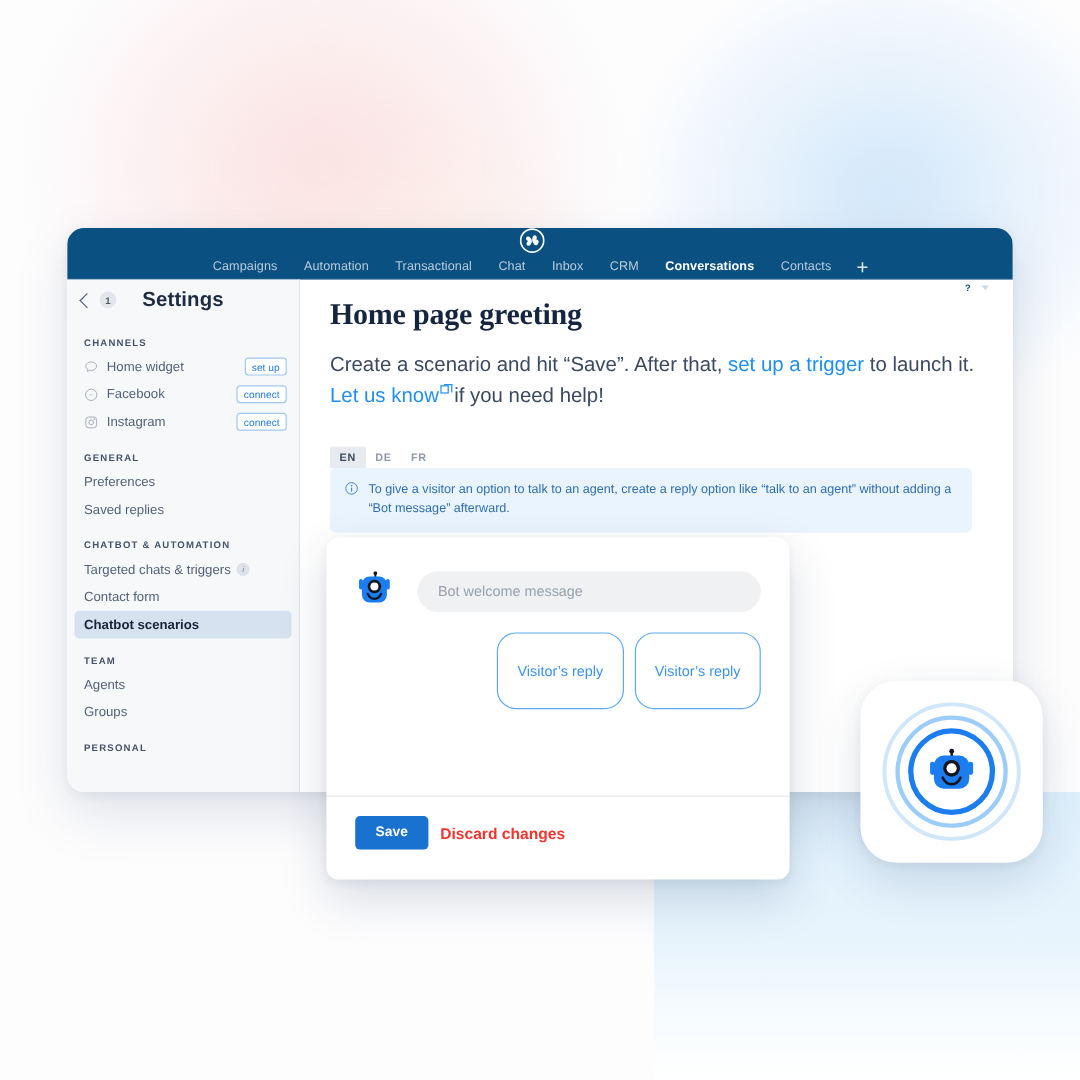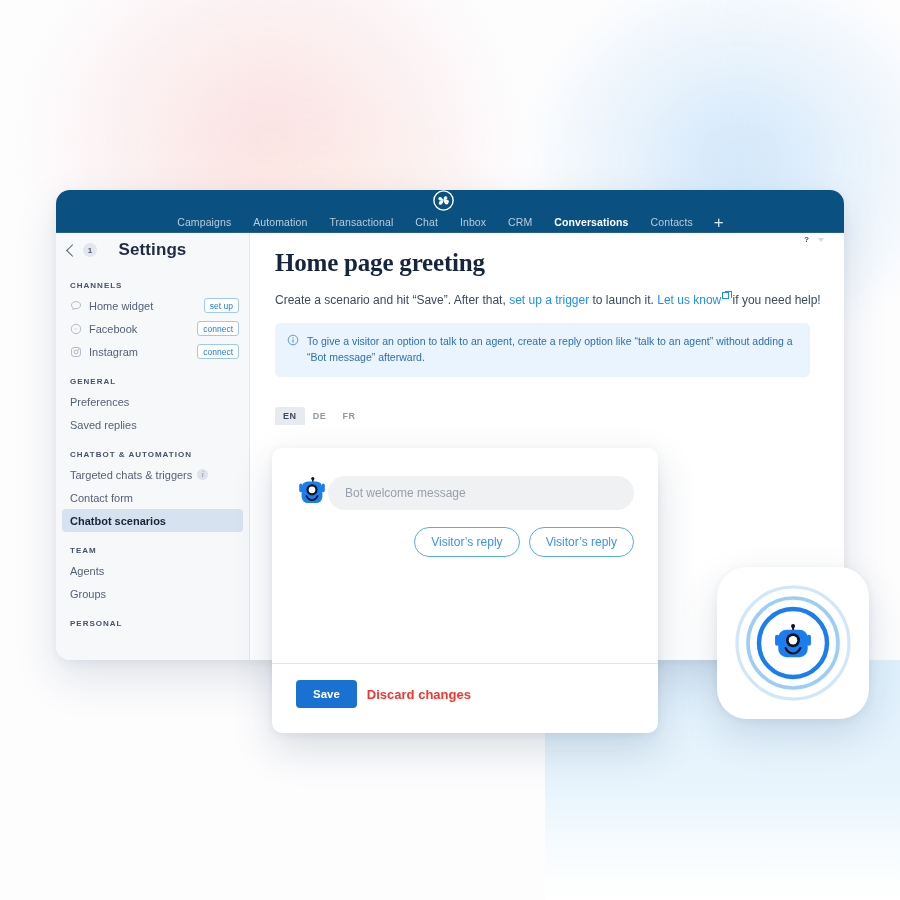--- a/index.html
+++ b/index.html
@@ -118,21 +118,21 @@
     margin-left:5px; font-style:italic; font-family:"Liberation Serif", serif;
   }
 
   
   #main { flex:1; background:#ffffff; padding:16px 22px 0 25px; overflow:hidden; }
   #breadcrumb { font-size:11px; color:#3b4a60; margin-bottom:12px; cursor:pointer; }
   #page-title {
     font-family:"Liberation Serif", serif; font-weight:bold;
     font-size:25px; color:#16253f; margin:0 0 14px; letter-spacing:-.2px;
   }
-  #page-desc { font-size:12px; color:#3b4a60; line-height:1.5; margin-bottom:14px; }
+  #page-desc { font-size:17px; color:#3b4a60; line-height:1.5; margin-bottom:14px; }
   #page-desc a { color:#1f8ff5; text-decoration:none; }
   .ext-link-ico { display:inline-block; width:7px; height:7px; border:1px solid #1f8ff5; border-top-width:1px; margin-left:1px; vertical-align:super; position:relative; }
   .ext-link-ico::after{ content:""; position:absolute; left:2px; top:-2px; width:6px;height:6px;border-top:1px solid #1f8ff5;border-right:1px solid #1f8ff5; }
 
   #notice {
     background:#eaf4fe; border-radius:5px; padding:10px 12px 11px 12px;
     display:flex; gap:8px; align-items:flex-start;
     font-size:10.5px; color:#2f6fb0; line-height:1.55; max-width:535px;
   }
   .notice-ico { width:12px; height:12px; flex:0 0 auto; margin-top:1px; }
@@ -146,31 +146,31 @@
   .lang-tab.active { background:#e7eaef; color:#3b4a60; }
 
   
   #editor-card {
     position:absolute; left:272px; top:448px; width:386px; height:285px;
     background:#ffffff; border-radius:10px;
     box-shadow:0 16px 40px rgba(25,50,85,.16), 0 2px 8px rgba(25,50,85,.07);
     overflow:hidden;
   }
   #card-inner { padding:28px 24px 0 24px; height:215px; }
-  .msg-row { display:flex; align-items:center; gap:0; }
+  .msg-row { display:flex; gap:20px; }
   .bot-ava { width:32px; height:32px; flex:0 0 auto; }
   .msg-input {
     flex:1; background:#f0f1f3; border-radius:17px; height:34px;
     display:flex; align-items:center; padding:0 17px;
     font-size:12px; color:#98a0ac;
   }
   .reply-row { display:flex; justify-content:flex-end; gap:9px; margin-top:17px; }
   .reply-chip {
     border:1px solid #5aa9f5; border-radius:16px; color:#3b92ef;
-    font-size:12px; padding:7px 16px; background:#fff; white-space:nowrap; cursor:pointer;
+    font-size:12px; padding:24px 16px; background:#fff; white-space:nowrap; cursor:pointer;
   }
   #add-reply {
     text-align:right; margin-top:9px; font-size:9.5px; font-weight:bold;
     letter-spacing:.4px; color:#1379e8; cursor:pointer;
   }
   #card-footer {
     border-top:1px solid #e2e5ea; padding:16px 24px;
     display:flex; align-items:center; gap:4px;
   }
   #save-btn {
@@ -299,33 +299,33 @@
       <div class="side-group-label">PERSONAL</div>
     </div>
 
     <div id="main">
       <h1 id="page-title">Home page greeting</h1>
 
       <div id="page-desc">
         <span>Create a scenario and hit “Save”. After that, </span><a href="#">set up a trigger</a><span> to launch it. </span><a href="#">Let us know</a><span class="ext-link-ico"></span><span> if you need help!</span>
       </div>
 
+      <div id="lang-tabs">
+        <div class="lang-tab active">EN</div>
+        <div class="lang-tab">DE</div>
+        <div class="lang-tab">FR</div>
+      </div>
+
       <div id="notice">
         <svg class="notice-ico" viewBox="0 0 16 16">
           <circle cx="8" cy="8" r="6.4" fill="none" stroke="#3f86d6" stroke-width="1.1"></circle>
           <circle cx="8" cy="5.1" r=".85" fill="#3f86d6"></circle>
           <rect x="7.35" y="7" width="1.3" height="4.6" rx=".6" fill="#3f86d6"></rect>
         </svg>
         <span>To give a visitor an option to talk to an agent, create a reply option like “talk to an agent” without adding a “Bot message” afterward.</span>
-      </div>
-
-      <div id="lang-tabs">
-        <div class="lang-tab active">EN</div>
-        <div class="lang-tab">DE</div>
-        <div class="lang-tab">FR</div>
       </div>
     </div>
   </div>
 </div>
 
 <div id="editor-card">
   <div id="card-inner">
 
     <div class="msg-row">
       <svg class="bot-ava" viewBox="0 0 40 40">

